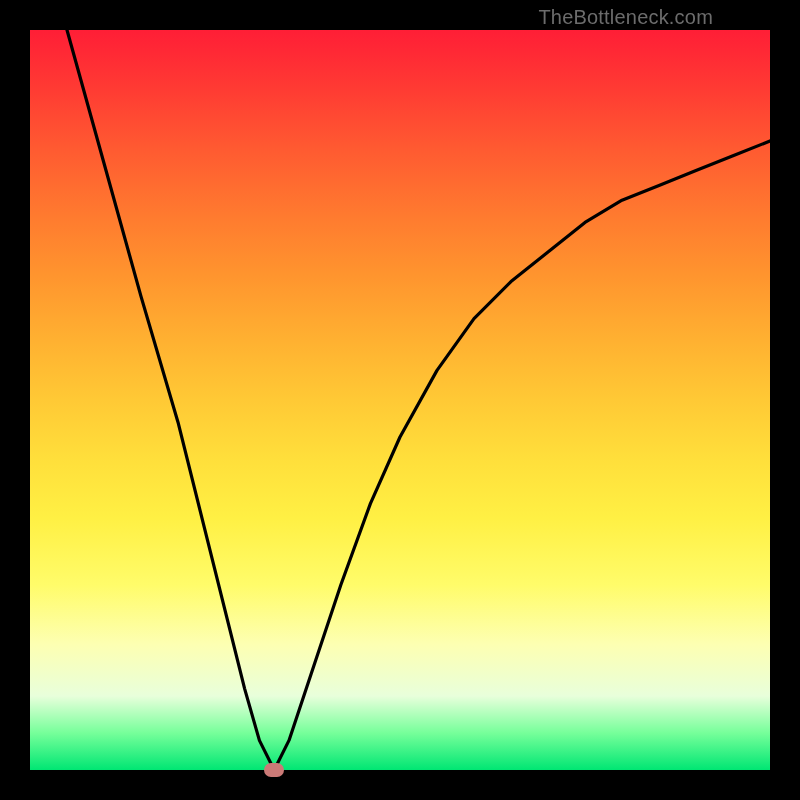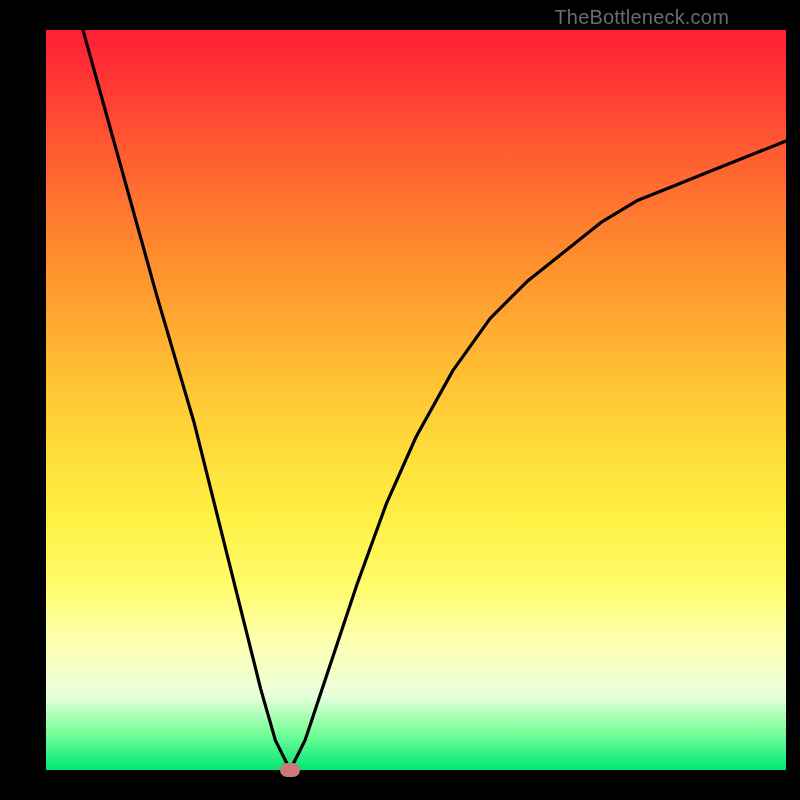--- a/index.html
+++ b/index.html
@@ -9,21 +9,20 @@
     height: 800px;
     background: #000;
     font-family: Arial, Helvetica, sans-serif;
     overflow: hidden;
   }
   .frame {
     position: relative;
     width: 723px;
     height: 800px;
     background: #000;
-    margin-left: 16px;
   }
   .plot-area {
     position: absolute;
     left: 30px;
     top: 30px;
     width: 740px;
     height: 740px;
     background: linear-gradient(to bottom,
       #ff1e36 0%,
       #ff3b33 8%,

